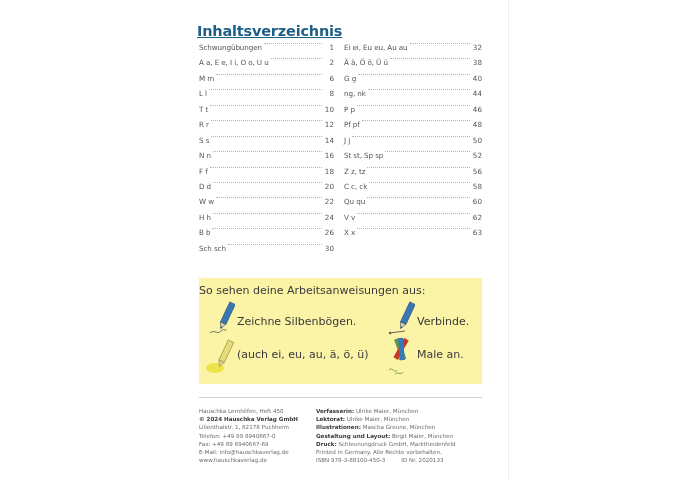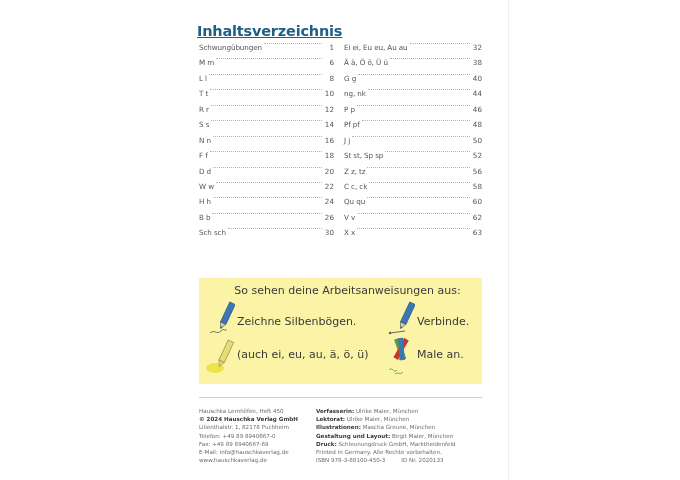--- a/index.html
+++ b/index.html
@@ -12,21 +12,21 @@
 
   .toc-col { position: absolute; top: 43px; width: 135px; }
   .toc-col.left { left: 199px; }
   .toc-col.right { left: 344px; width: 138px; }
   .toc-row { display: flex; align-items: flex-start; height: 15.45px; font-size: 7.2px; color: #555; }
   .toc-label { white-space: nowrap; font-family: "DejaVu Sans", sans-serif; font-weight: normal; letter-spacing: -0.1px; }
   .toc-leader { flex: 1; border-bottom: 1px dotted #b5b5b5; margin: 0 2px 2px 2px; height: 1px; }
   .toc-page { white-space: nowrap; text-align: right; min-width: 10px; font-family: "DejaVu Sans", sans-serif; }
 
   .hint-box { position: absolute; left: 199px; top: 278px; width: 283px; height: 106px; background: #fbf3a6; }
-  .hint-title { position: absolute; left: 0; width: 100%; top: 6px; text-align: center; font-size: 11px; color: #3a3a3a; margin-left: 7px; }
+  .hint-title { position: absolute; left: 0; width: 100%; top: 6px; font-size: 11px; color: #3a3a3a; }
   .hint-item { position: absolute; font-size: 11px; color: #3a3a3a; line-height: 14px; }
   .hint-icon { position: absolute; }
 
   .divider { position: absolute; left: 199px; top: 397px; width: 283px; height: 1px; background: #cfcfcf; }
 
   .imprint { position: absolute; top: 407px; font-size: 5.6px; line-height: 8.2px; color: #6a6a6a; }
   .imprint.left { left: 199px; }
   .imprint.right { left: 316px; }
   .imprint b { color: #3a3a3a; }
   .imprint .row { white-space: nowrap; }
@@ -39,20 +39,25 @@
 
 <h1 class="title">Inhaltsverzeichnis</h1>
 
 <div class="toc-col left" id="toc-left">
     <div class="toc-row">
       <span class="toc-label">Schwungübungen</span>
       <span class="toc-leader"></span>
       <span class="toc-page">1</span>
     </div>
     <div class="toc-row">
+      <span class="toc-label">A a, E e, I i, O o, U u</span>
+      <span class="toc-leader"></span>
+      <span class="toc-page">2</span>
+    </div>
+    <div class="toc-row">
       <span class="toc-label">M m</span>
       <span class="toc-leader"></span>
       <span class="toc-page">6</span>
     </div>
     <div class="toc-row">
       <span class="toc-label">L l</span>
       <span class="toc-leader"></span>
       <span class="toc-page">8</span>
     </div>
     <div class="toc-row">

